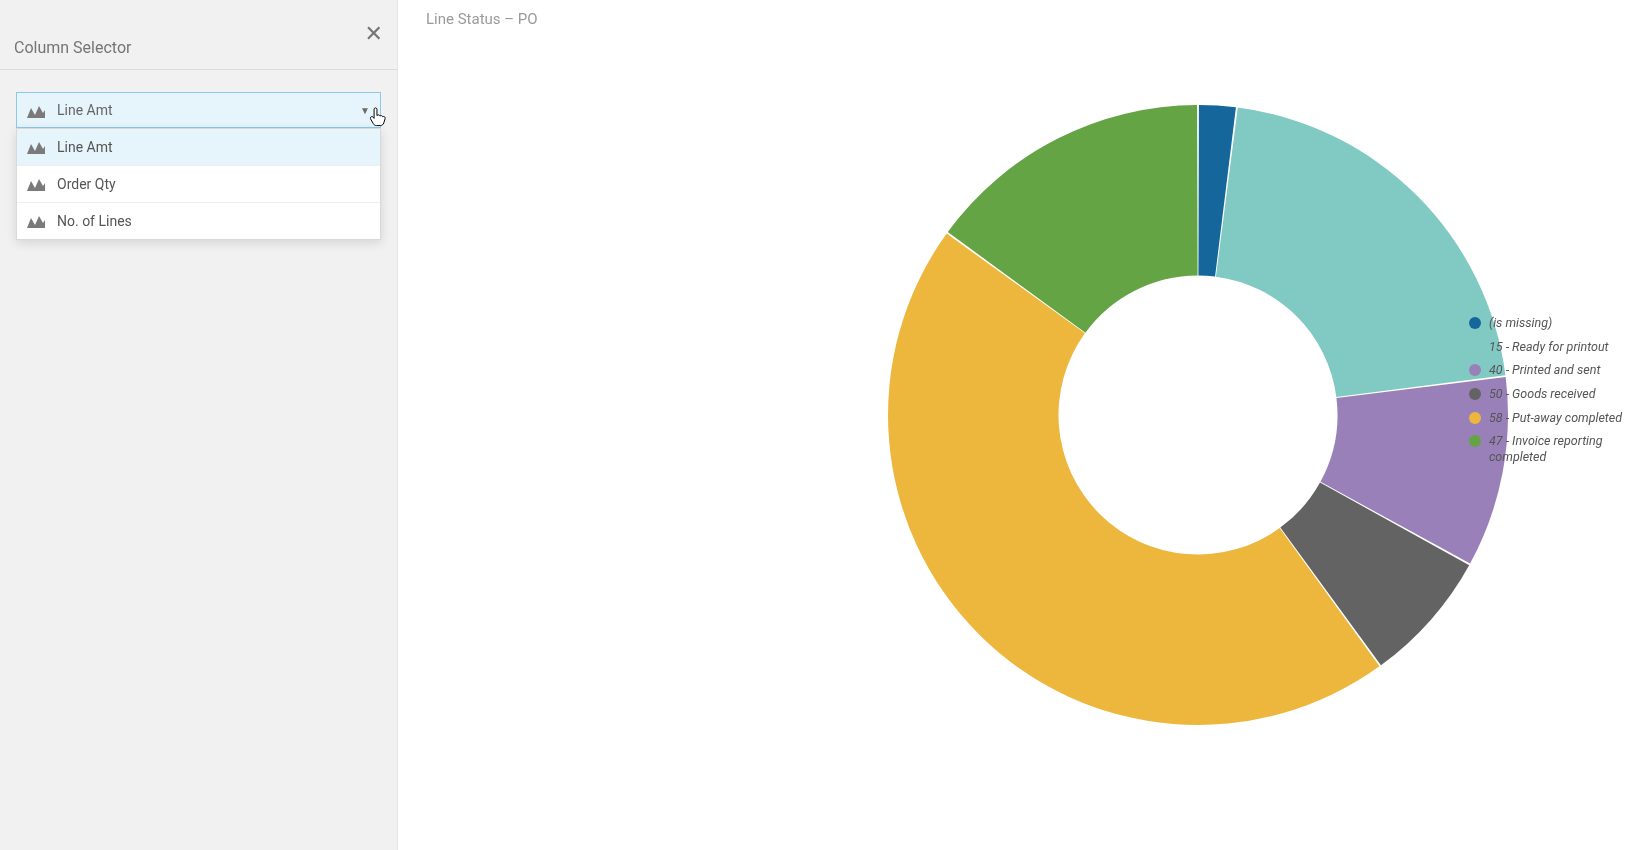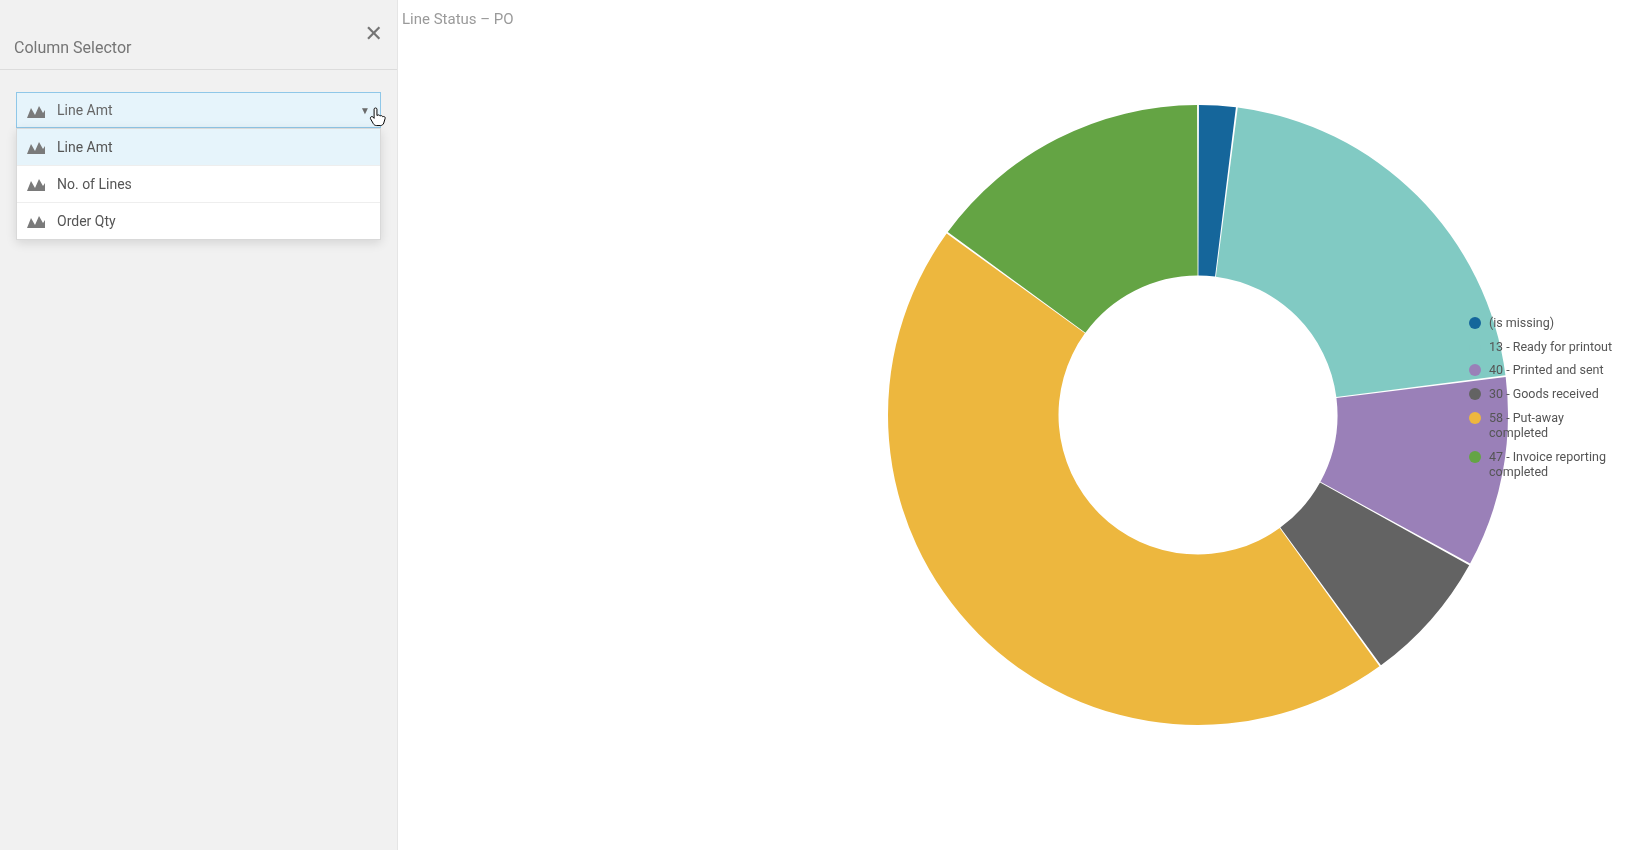--- a/index.html
+++ b/index.html
@@ -26,23 +26,23 @@
   .dropdown .option {
     display:flex; align-items:center; padding:10px 10px; border-bottom:1px solid #eee;
     font-size:14px; color:#555; cursor:pointer;
   }
   .dropdown .option:last-child { border-bottom:none; }
   .dropdown .option.selected { background:#e6f4fb; }
   .cursor-hand {
     position:absolute; top:36px; right:10px; width:18px; height:22px; z-index:10;
     pointer-events:none;
   }
-  .content { flex:1; position:relative; padding:8px 0 0 0; }
+  .content { flex:1; position:relative; padding:8px 0 0 24px; }
   .chart-title { font-size:15px; color:#9a9a9a; font-weight:400; padding:2px 0 0 4px; }
-  .chart-stage { position:absolute; top:0; left:0; right:0; bottom:0; }
+  .chart-stage { position:absolute; top:0; left:0; right:0; bottom:0;font-style:italic; }
   svg.donut { position:absolute; left:480px; top:95px; }
   .legend { position:absolute; top:315px; right:18px; width:155px; }
   .legend-item { display:flex; align-items:flex-start; gap:8px; margin-bottom:8px; font-size:12.5px; color:#555; line-height:1.25; }
   .legend-swatch { width:12px; height:12px; border-radius:50%; flex:0 0 12px; margin-top:2px; }
 </style>
 </head>
 <body>
 
 <div class="app">
 
@@ -77,29 +77,29 @@
               </svg>
           </span>
           <span>Line Amt</span>
         </div>
         <div class="option">
           <span class="measure-icon">
             <svg viewBox="0 0 18 14" width="18" height="14">
                 <polygon points="0,14 4,4 8,11 12,2 16,9 18,6 18,14" fill="#7a7a7a"></polygon>
               </svg>
           </span>
-          <span>No. of Lines</span>
+          <span>Order Qty</span>
         </div>
         <div class="option">
           <span class="measure-icon">
             <svg viewBox="0 0 18 14" width="18" height="14">
                 <polygon points="0,14 4,4 8,11 12,2 16,9 18,6 18,14" fill="#7a7a7a"></polygon>
               </svg>
           </span>
-          <span>Order Qty</span>
+          <span>No. of Lines</span>
         </div>
       </div>
     </div>
   </div>
 
   <div class="content">
     <div class="chart-title">Line Status – PO</div>
 
     <div class="chart-stage">
       <svg class="donut" width="640" height="640" viewBox="-320 -320 640 640">
@@ -111,29 +111,29 @@
           <path d="M -250.24750021370107 -182.9649929270452 A 310 310 0 0 1 -0.9299986050007198 -309.99860500104626 L -0.41849937225032396 -139.4993722504708 A 139.5 139.5 0 0 0 -112.61137509616547 -82.33424681717034 Z" fill="#64a444"></path>
         </svg>
 
       <div class="legend">
           <div class="legend-item">
             <span class="legend-swatch" style="background: rgb(21, 102, 155);"></span>
             <span>(is missing)</span>
           </div>
           <div class="legend-item">
             <span class="legend-swatch" style="background: rgb(129, 202, 195);"></span>
-            <span>13 - Ready for printout</span>
+            <span>15 - Ready for printout</span>
           </div>
           <div class="legend-item">
             <span class="legend-swatch" style="background: rgb(154, 128, 184);"></span>
             <span>40 - Printed and sent</span>
           </div>
           <div class="legend-item">
             <span class="legend-swatch" style="background: rgb(99, 99, 99);"></span>
-            <span>30 - Goods received</span>
+            <span>50 - Goods received</span>
           </div>
           <div class="legend-item">
             <span class="legend-swatch" style="background: rgb(237, 183, 62);"></span>
             <span>58 - Put-away completed</span>
           </div>
           <div class="legend-item">
             <span class="legend-swatch" style="background: rgb(100, 164, 68);"></span>
             <span>47 - Invoice reporting completed</span>
           </div>
         </div>

